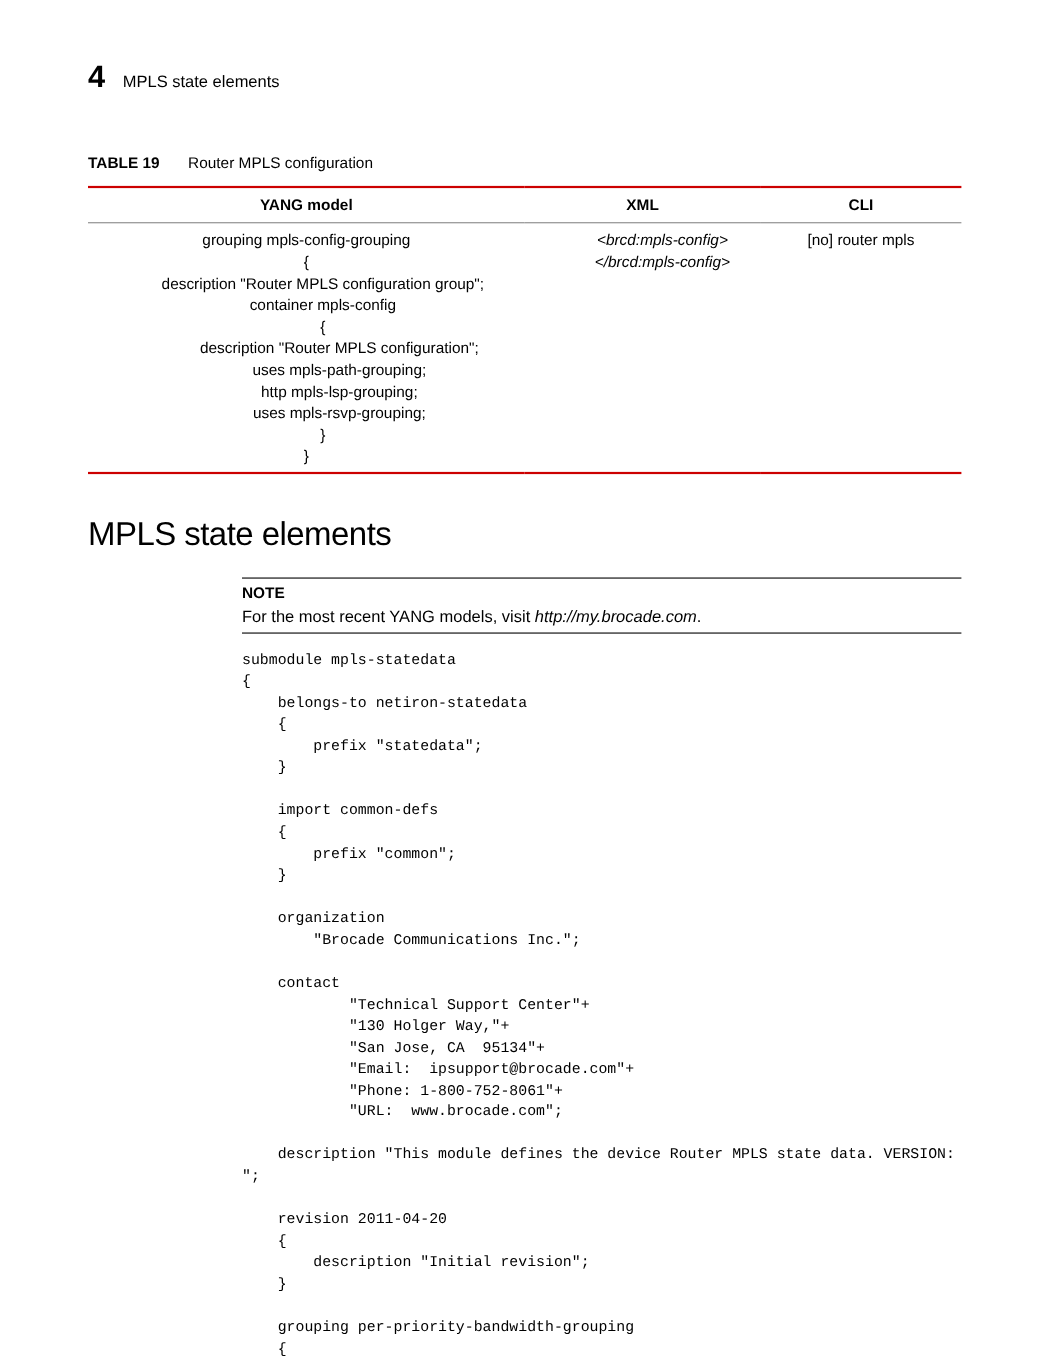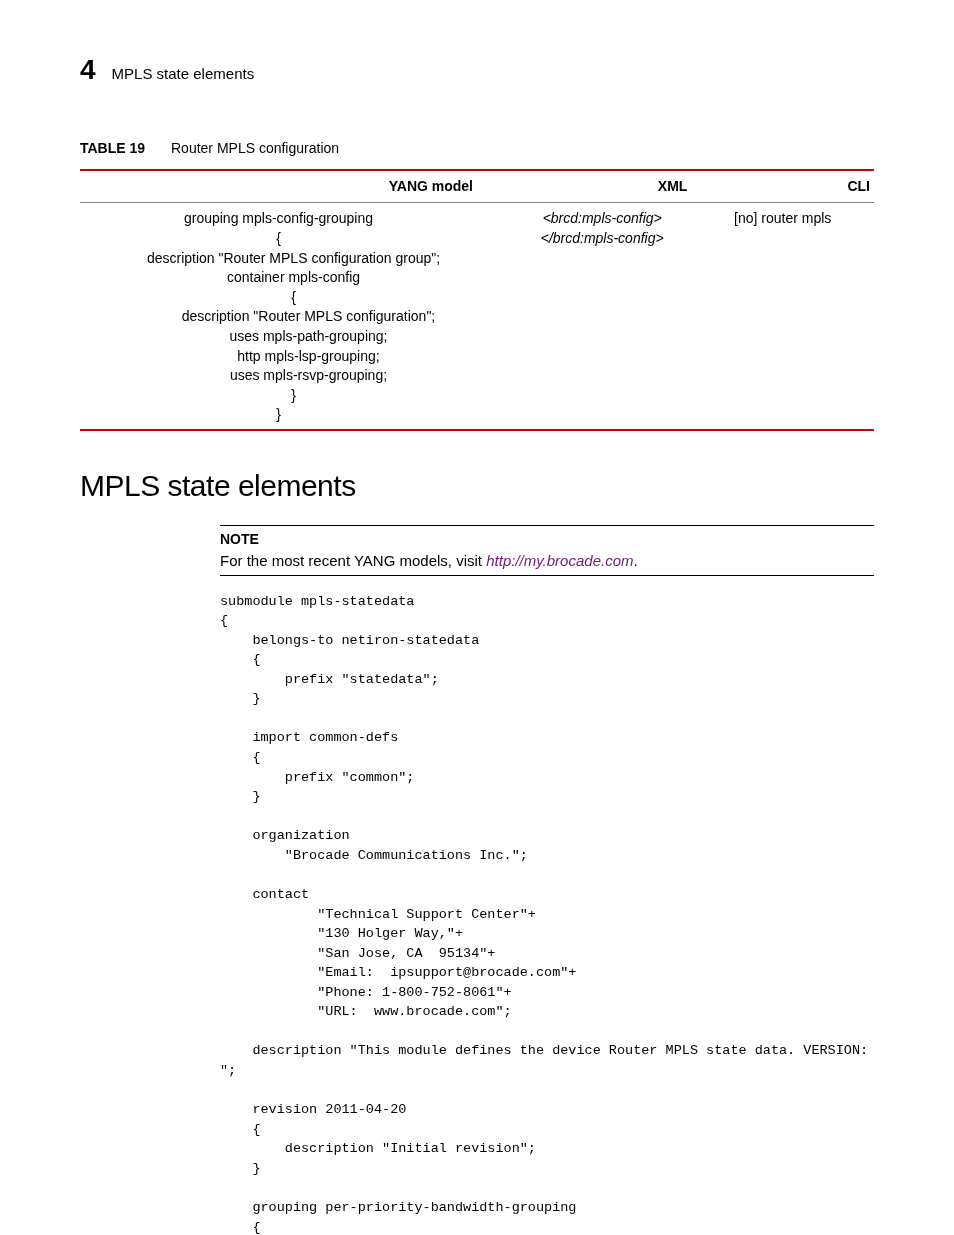--- a/index.html
+++ b/index.html
@@ -35,21 +35,21 @@
   .rule-red-top { border-top: 2px solid #c00; }
   .rule-red-bot { border-bottom: 2px solid #c00; }
   .rule-gray { border-bottom: 1px solid #888; }
   table.cfg {
     width: 100%;
     border-collapse: collapse;
     font-size: 14px;
     margin-bottom: 34px;
   }
   table.cfg th {
-    text-align: right;
+    text-align: center;
     font-weight: bold;
     padding: 6px 4px;
   }
   table.cfg td {
     vertical-align: top;
     padding: 6px 4px 4px 4px;
     text-align: center;
   }
   .col-yang { width: 50%; }
   .col-xml  { width: 27%; }
@@ -67,21 +67,21 @@
     margin: 0 0 18px 0;
   }
   .body-indent {
     margin-left: 140px;
   }
   .intro { margin-bottom: 16px; font-size: 15px; }
   .note-box .note-hr-top { border-top: 1px solid #000; margin-bottom: 4px; }
   .note-box .note-hr-bot { border-bottom: 1px solid #000; margin-top: 4px; }
   .note-box .note-label { font-weight: bold; font-size: 14px; }
   .note-box .note-text { font-size: 15px; }
-  .note-box a { color: #701a75; text-decoration: none; font-style: italic; }
+  .note-box a { color: #000000; text-decoration: none; font-style: italic; }
   pre.code {
     font-family: "Courier New", monospace;
     font-size: 13.5px;
     white-space: pre;
     margin: 16px 0 0 0;
     line-height: 1.45;
   }
 </style>
 </head>
 <body>

